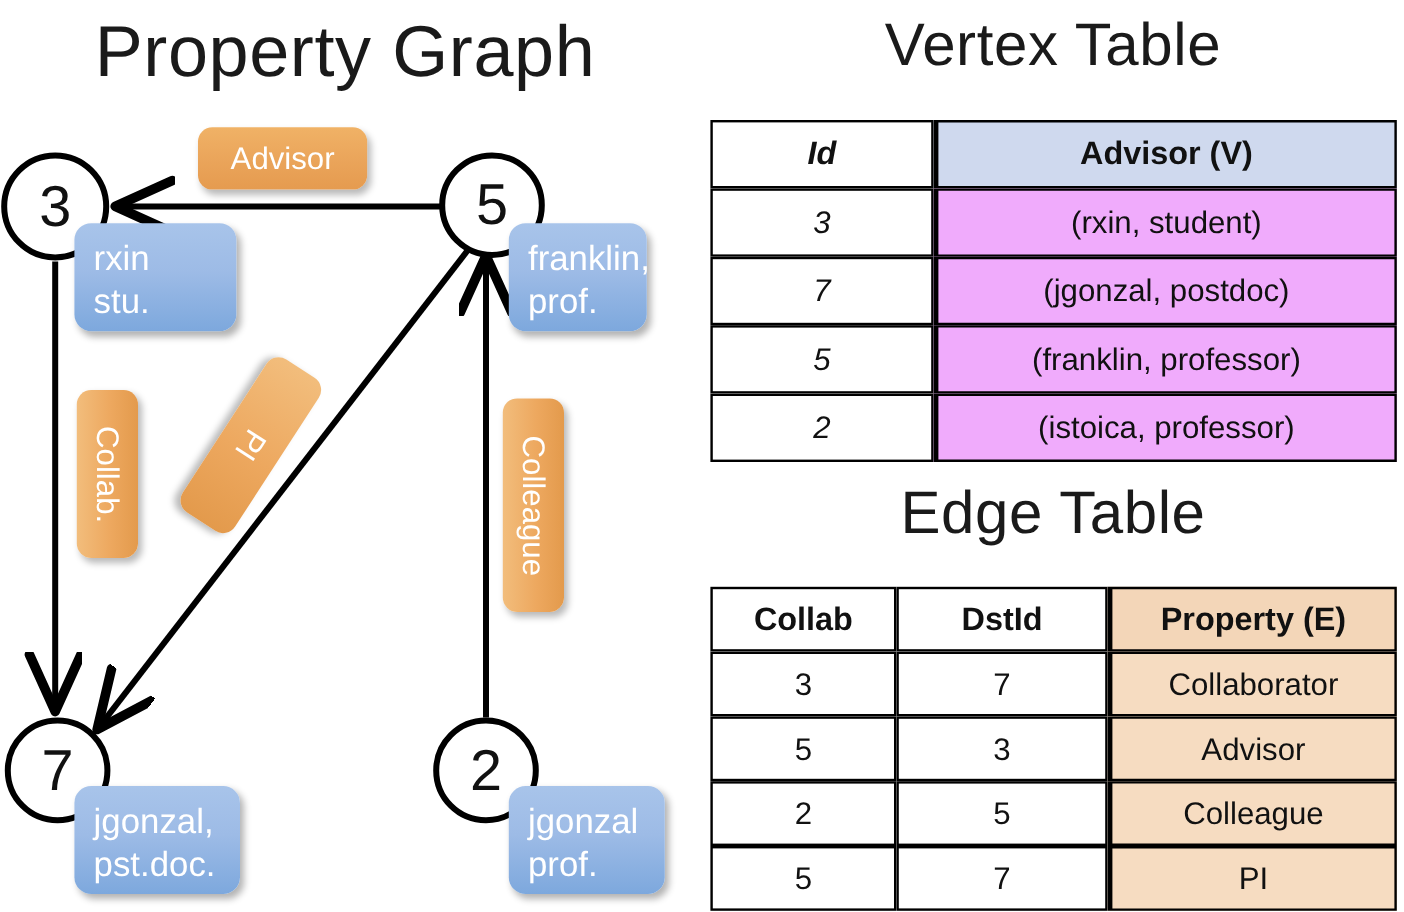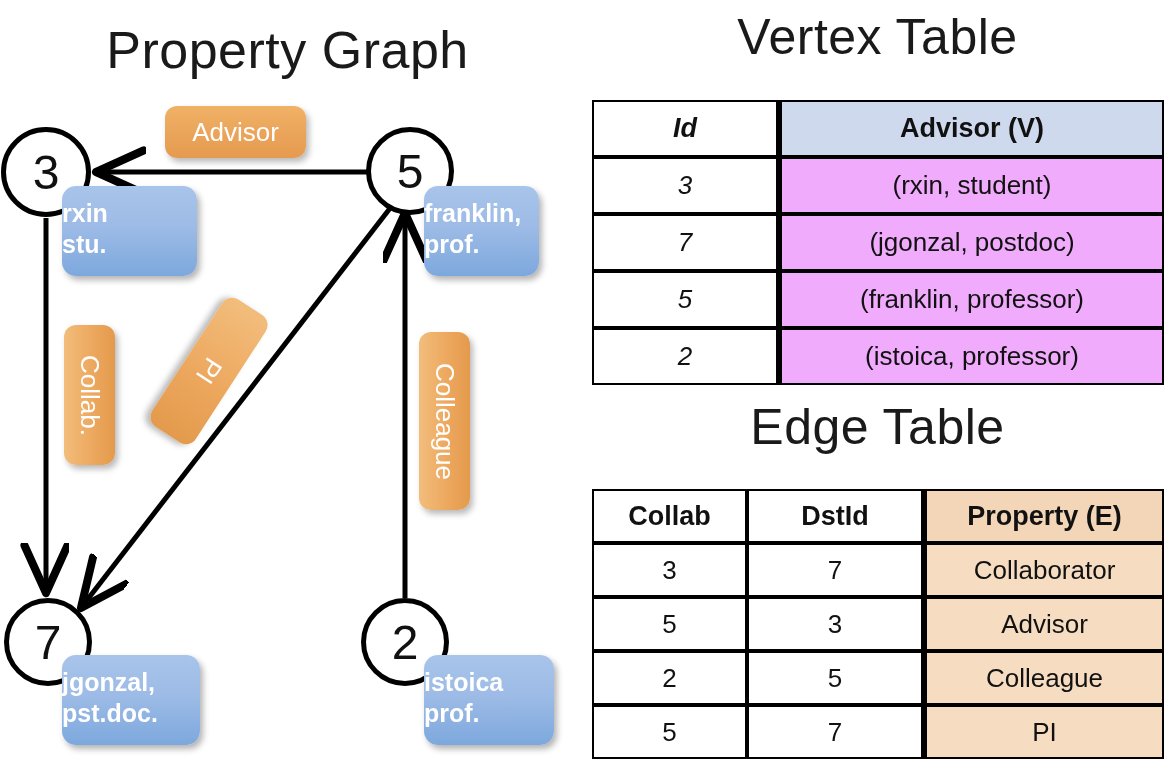--- a/index.html
+++ b/index.html
@@ -20,22 +20,22 @@
   .title {
     position: absolute;
     font-family: "Liberation Sans", sans-serif;
     font-weight: 300;
     letter-spacing: 0.5px;
     color: #1a1a1a;
     white-space: nowrap;
     text-align: center;
   }
   #title-property-graph {
-    left: 0; top: 20px; width: 575px;
-    font-size: 52px;
+    left: 0; top: 8px; width: 575px;
+    font-size: 60px;
   }
   #title-vertex-table {
     left: 585px; top: 8px; width: 585px;
     font-size: 50px;
   }
   #title-edge-table {
     left: 585px; top: 398px; width: 585px;
     font-size: 50px;
   }
 
@@ -63,26 +63,26 @@
     box-sizing: border-box;
   }
 
   
   .prop-box {
     position: absolute;
     border-radius: 14px;
     background: linear-gradient(to bottom, #a8c4ea 0%, #9dbbe6 45%, #7da8dd 100%);
     box-shadow: 3px 4px 6px rgba(0,0,0,0.30);
     color: #ffffff;
-    font-size: 25px;
+    font-size: 29px;
     line-height: 1.25;
-    padding: 12px 14px 12px 0;
-    box-sizing: border-box;
-    font-family: "Liberation Sans", sans-serif;
-    font-weight: 700;
+    padding: 12px 14px 12px 16px;
+    box-sizing: border-box;
+    font-family: "Liberation Sans", sans-serif;
+    font-weight: 400;
   }
   .prop-box span { display: block; }
 
   
   .edge-label {
     position: absolute;
     border-radius: 12px;
     background: linear-gradient(135deg, #f3b濃 0%, #eca council 100%);
     color: #ffffff;
     font-size: 26px;
@@ -188,21 +188,21 @@
   </div>
   <div class="prop-box" style="left:424px; top:186px; width:115px; height:90px;">
     <span>franklin,</span>
     <span>prof.</span>
   </div>
   <div class="prop-box" style="left:62px; top:655px; width:138px; height:90px;">
     <span>jgonzal,</span>
     <span>pst.doc.</span>
   </div>
   <div class="prop-box" style="left:424px; top:655px; width:130px; height:90px;">
-    <span>istoica</span>
+    <span>jgonzal</span>
     <span>prof.</span>
   </div>
 
   <div class="edge-label horiz" style="left:165px; top:106px; width:141px; height:52px;">
     <span>Advisor</span>
   </div>
 
   <div class="edge-label vert" style="left:64px; top:325px; width:51px; height:140px;">
     <span class="vtext">Collab.</span>
   </div>

